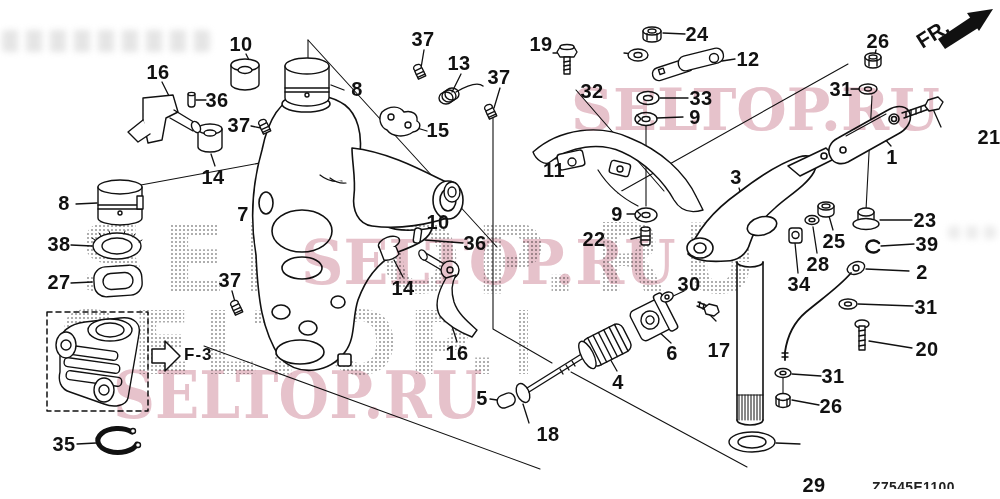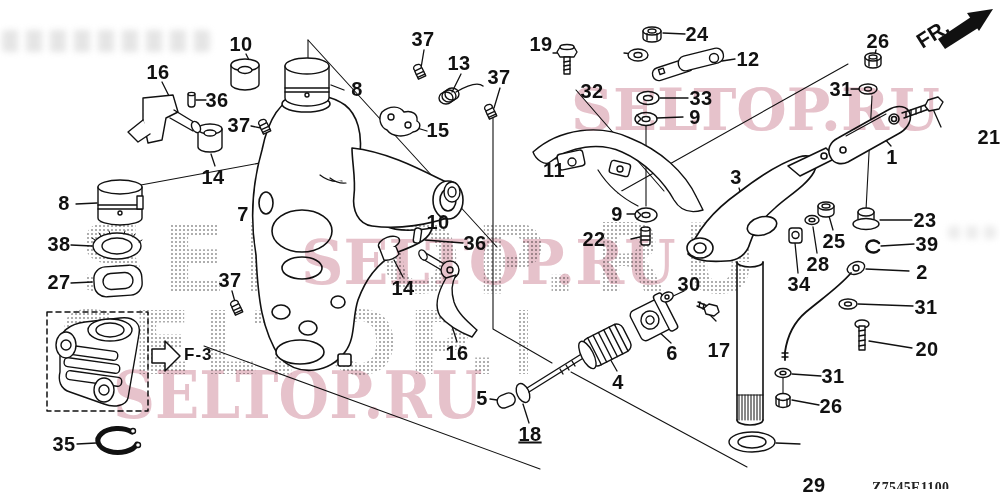--- a/index.html
+++ b/index.html
@@ -25,21 +25,21 @@
   .wm1{left:113px;top:356px;font-size:66px;transform:scaleX(.88);}
   .wm2{left:301px;top:226px;font-size:62px;transform:scaleX(.95);}
   .wm3{left:571px;top:76px;font-size:58px;}
   
   .callout{position:absolute;z-index:4;font-size:20px;font-weight:700;color:#111;
            transform:translate(-50%,-50%);letter-spacing:.5px;}
   .fr{position:absolute;left:916px;top:22px;z-index:4;font-size:21px;font-weight:700;color:#111;
       transform:rotate(-32deg);}
   .f3{position:absolute;left:184px;top:345px;z-index:4;font-size:17px;font-weight:700;color:#111;
       letter-spacing:1px;}
-  .code-clip{position:absolute;left:872px;top:478px;width:110px;height:11px;overflow:hidden;z-index:4;font-family:Liberation Serif, serif;}
+  .code-clip{position:absolute;left:872px;top:478px;width:110px;height:11px;overflow:hidden;z-index:4;}
   .code-clip span{display:inline-block;font-size:15px;font-weight:700;color:#222;
       letter-spacing:.5px;transform:scaleX(.92);transform-origin:left top;}
 </style>
 </head>
 <body>
 
 <div class="stage">
 
   <div class="smudge s1"></div>
   <div class="smudge s2"></div>
@@ -508,21 +508,21 @@
       <span class="callout" style="left: 64px; top: 203px;">8</span>
       <span class="callout" style="left: 59px; top: 244px;">38</span>
       <span class="callout" style="left: 59px; top: 282px;">27</span>
       <span class="callout" style="left: 438px; top: 222px;">10</span>
       <span class="callout" style="left: 475px; top: 243px;">36</span>
       <span class="callout" style="left: 230px; top: 280px;">37</span>
       <span class="callout" style="left: 403px; top: 288px;">14</span>
       <span class="callout" style="left: 457px; top: 353px;">16</span>
       <span class="callout" style="left: 64px; top: 444px; text-align: right;">35</span>
       <span class="callout" style="left: 482px; top: 398px;">5</span>
-      <span class="callout" style="left: 530px; top: 434px; text-decoration: underline;">18</span>
+      <span class="callout" style="left: 548px; top: 434px;">18</span>
       <span class="callout" style="left: 618px; top: 382px;">4</span>
       <span class="callout" style="left: 672px; top: 353px;">6</span>
       <span class="callout" style="left: 689px; top: 284px;">30</span>
       <span class="callout" style="left: 719px; top: 350px;">17</span>
       <span class="callout" style="left: 814px; top: 445px; margin-top: 40px;">29</span>
       <span class="callout" style="left: 833px; top: 376px;">31</span>
       <span class="callout" style="left: 831px; top: 406px;">26</span>
       <span class="callout" style="left: 541px; top: 44px;">19</span>
       <span class="callout" style="left: 592px; top: 53px; margin-top: 38px;">32</span>
       <span class="callout" style="left: 697px; top: 34px;">24</span>

